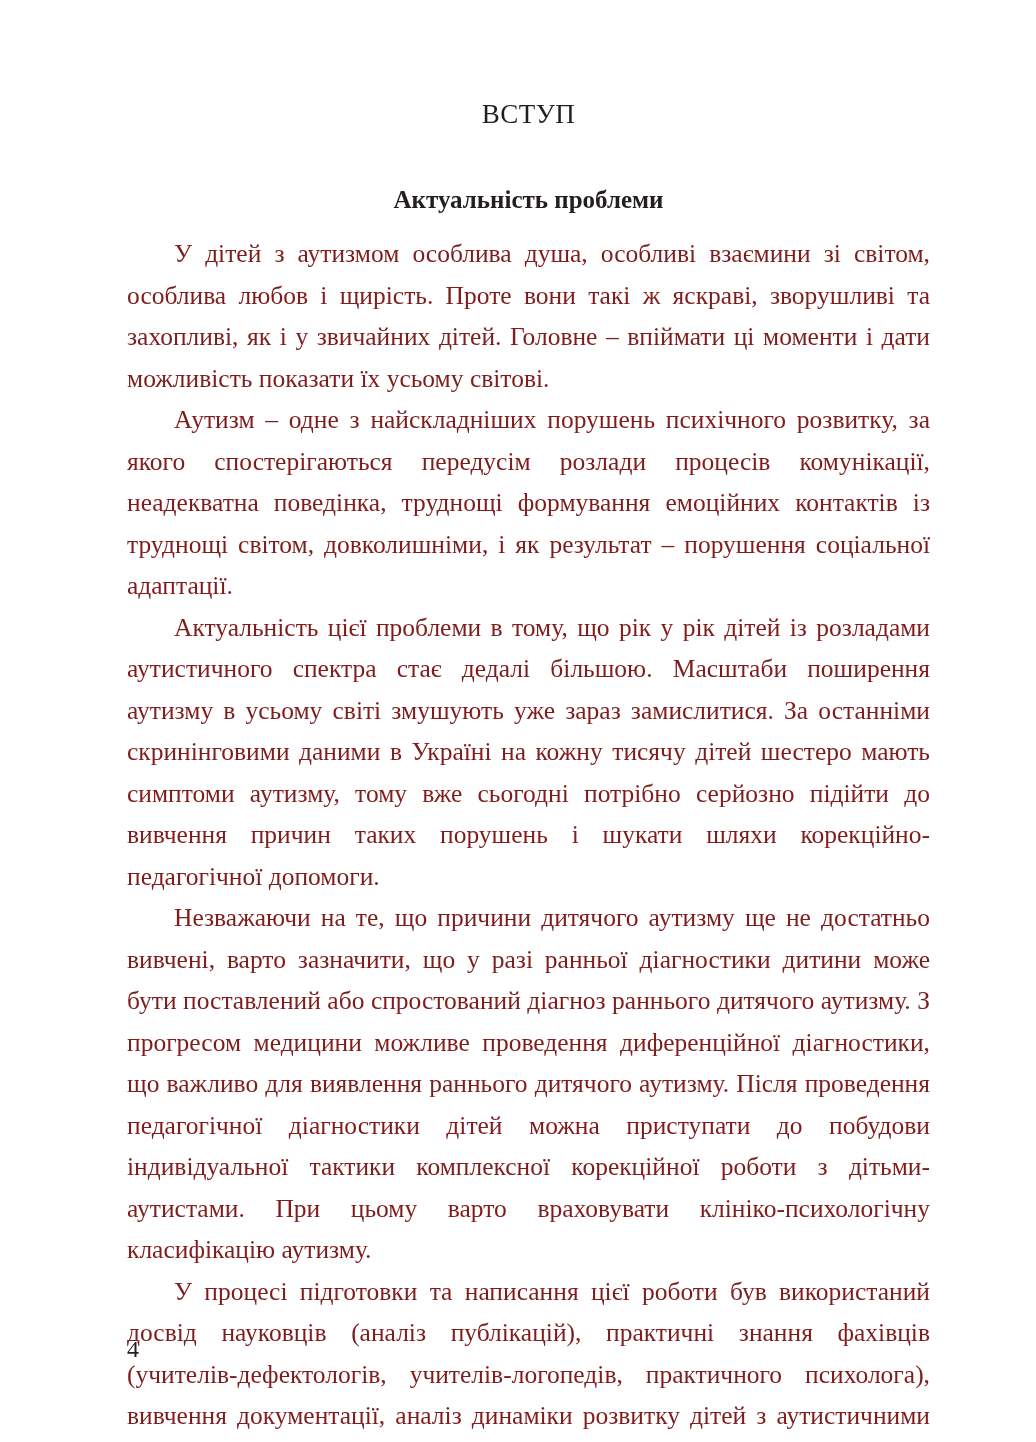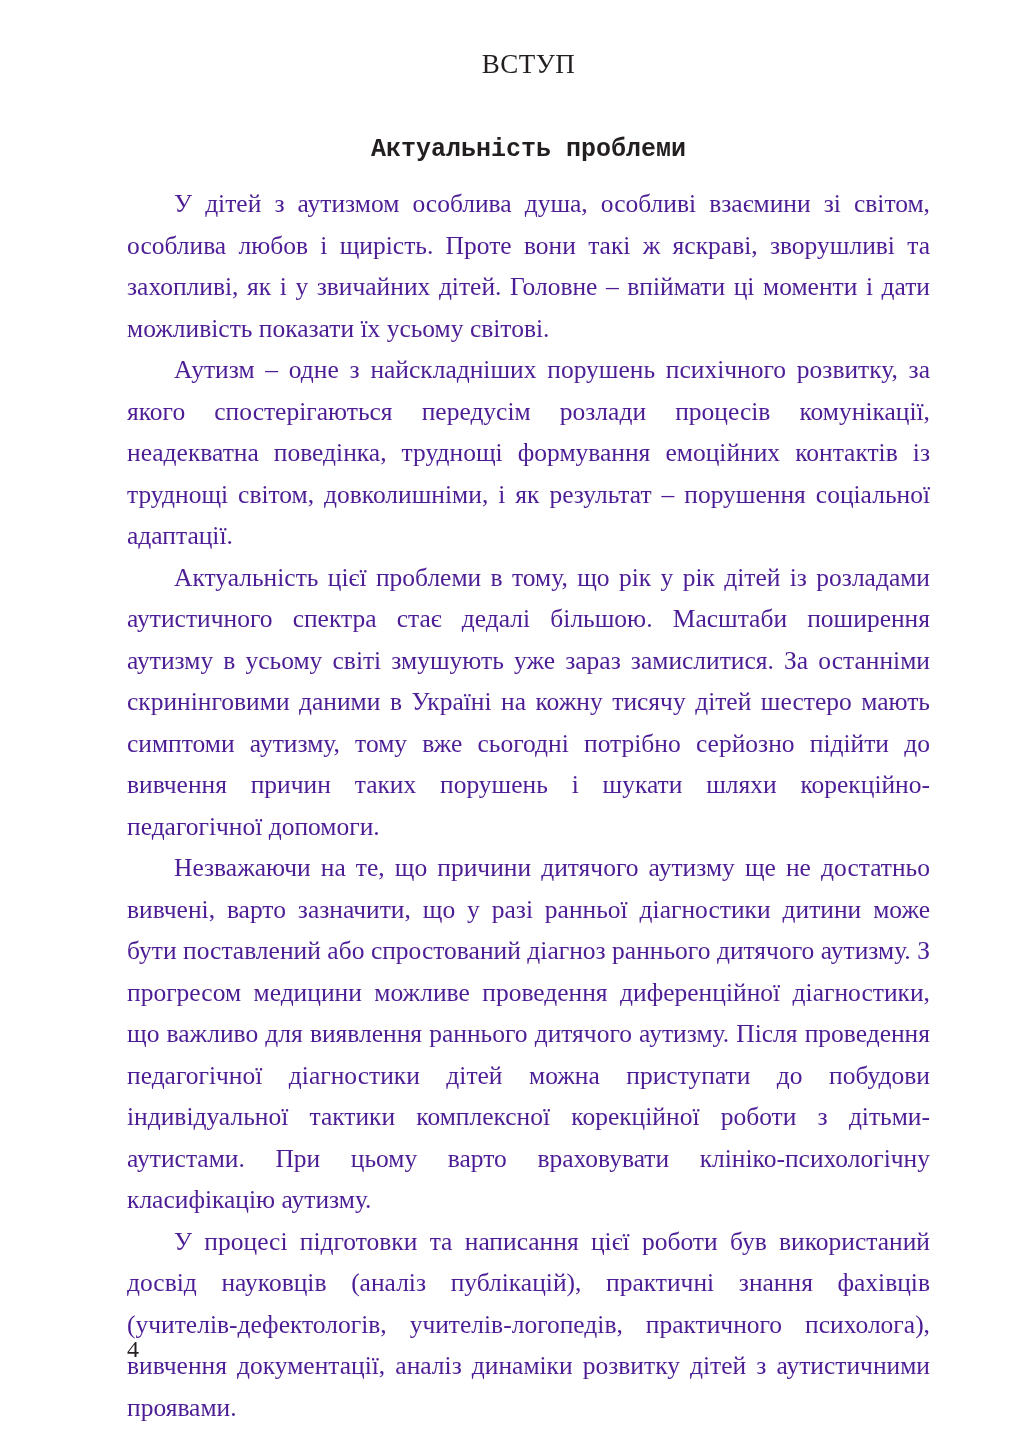--- a/index.html
+++ b/index.html
@@ -27,40 +27,40 @@
   }
 
   .page-title {
     font-family: "Liberation Serif", "DejaVu Serif", serif;
     font-size: 27px;
     font-weight: 400;
     color: #231f20;
     text-align: center;
     letter-spacing: 0.5px;
     margin: 0;
-    padding-top: 48px;
+    padding-top: 98px;
     line-height: 1.2;
   }
 
   .section-heading {
-    font-family: Liberation Mono, monospace;
+    font-family: Liberation Serif, serif;
     font-size: 25px;
     font-weight: bold;
     color: #231f20;
     text-align: center;
     margin: 0;
     padding-top: 55px;
     line-height: 1.2;
   }
 
   .body-text {
     font-family: "Liberation Serif", "DejaVu Serif", serif;
     font-size: 25.5px;
     line-height: 41.5px;
-    color: #4c1d95;
+    color: #7f1d1d;
     text-align: justify;
     text-justify: inter-word;
     margin: 0;
     text-indent: 47px;
     hyphens: manual;
   }
 
   .body-text.first-para {
     padding-top: 18px;
   }

